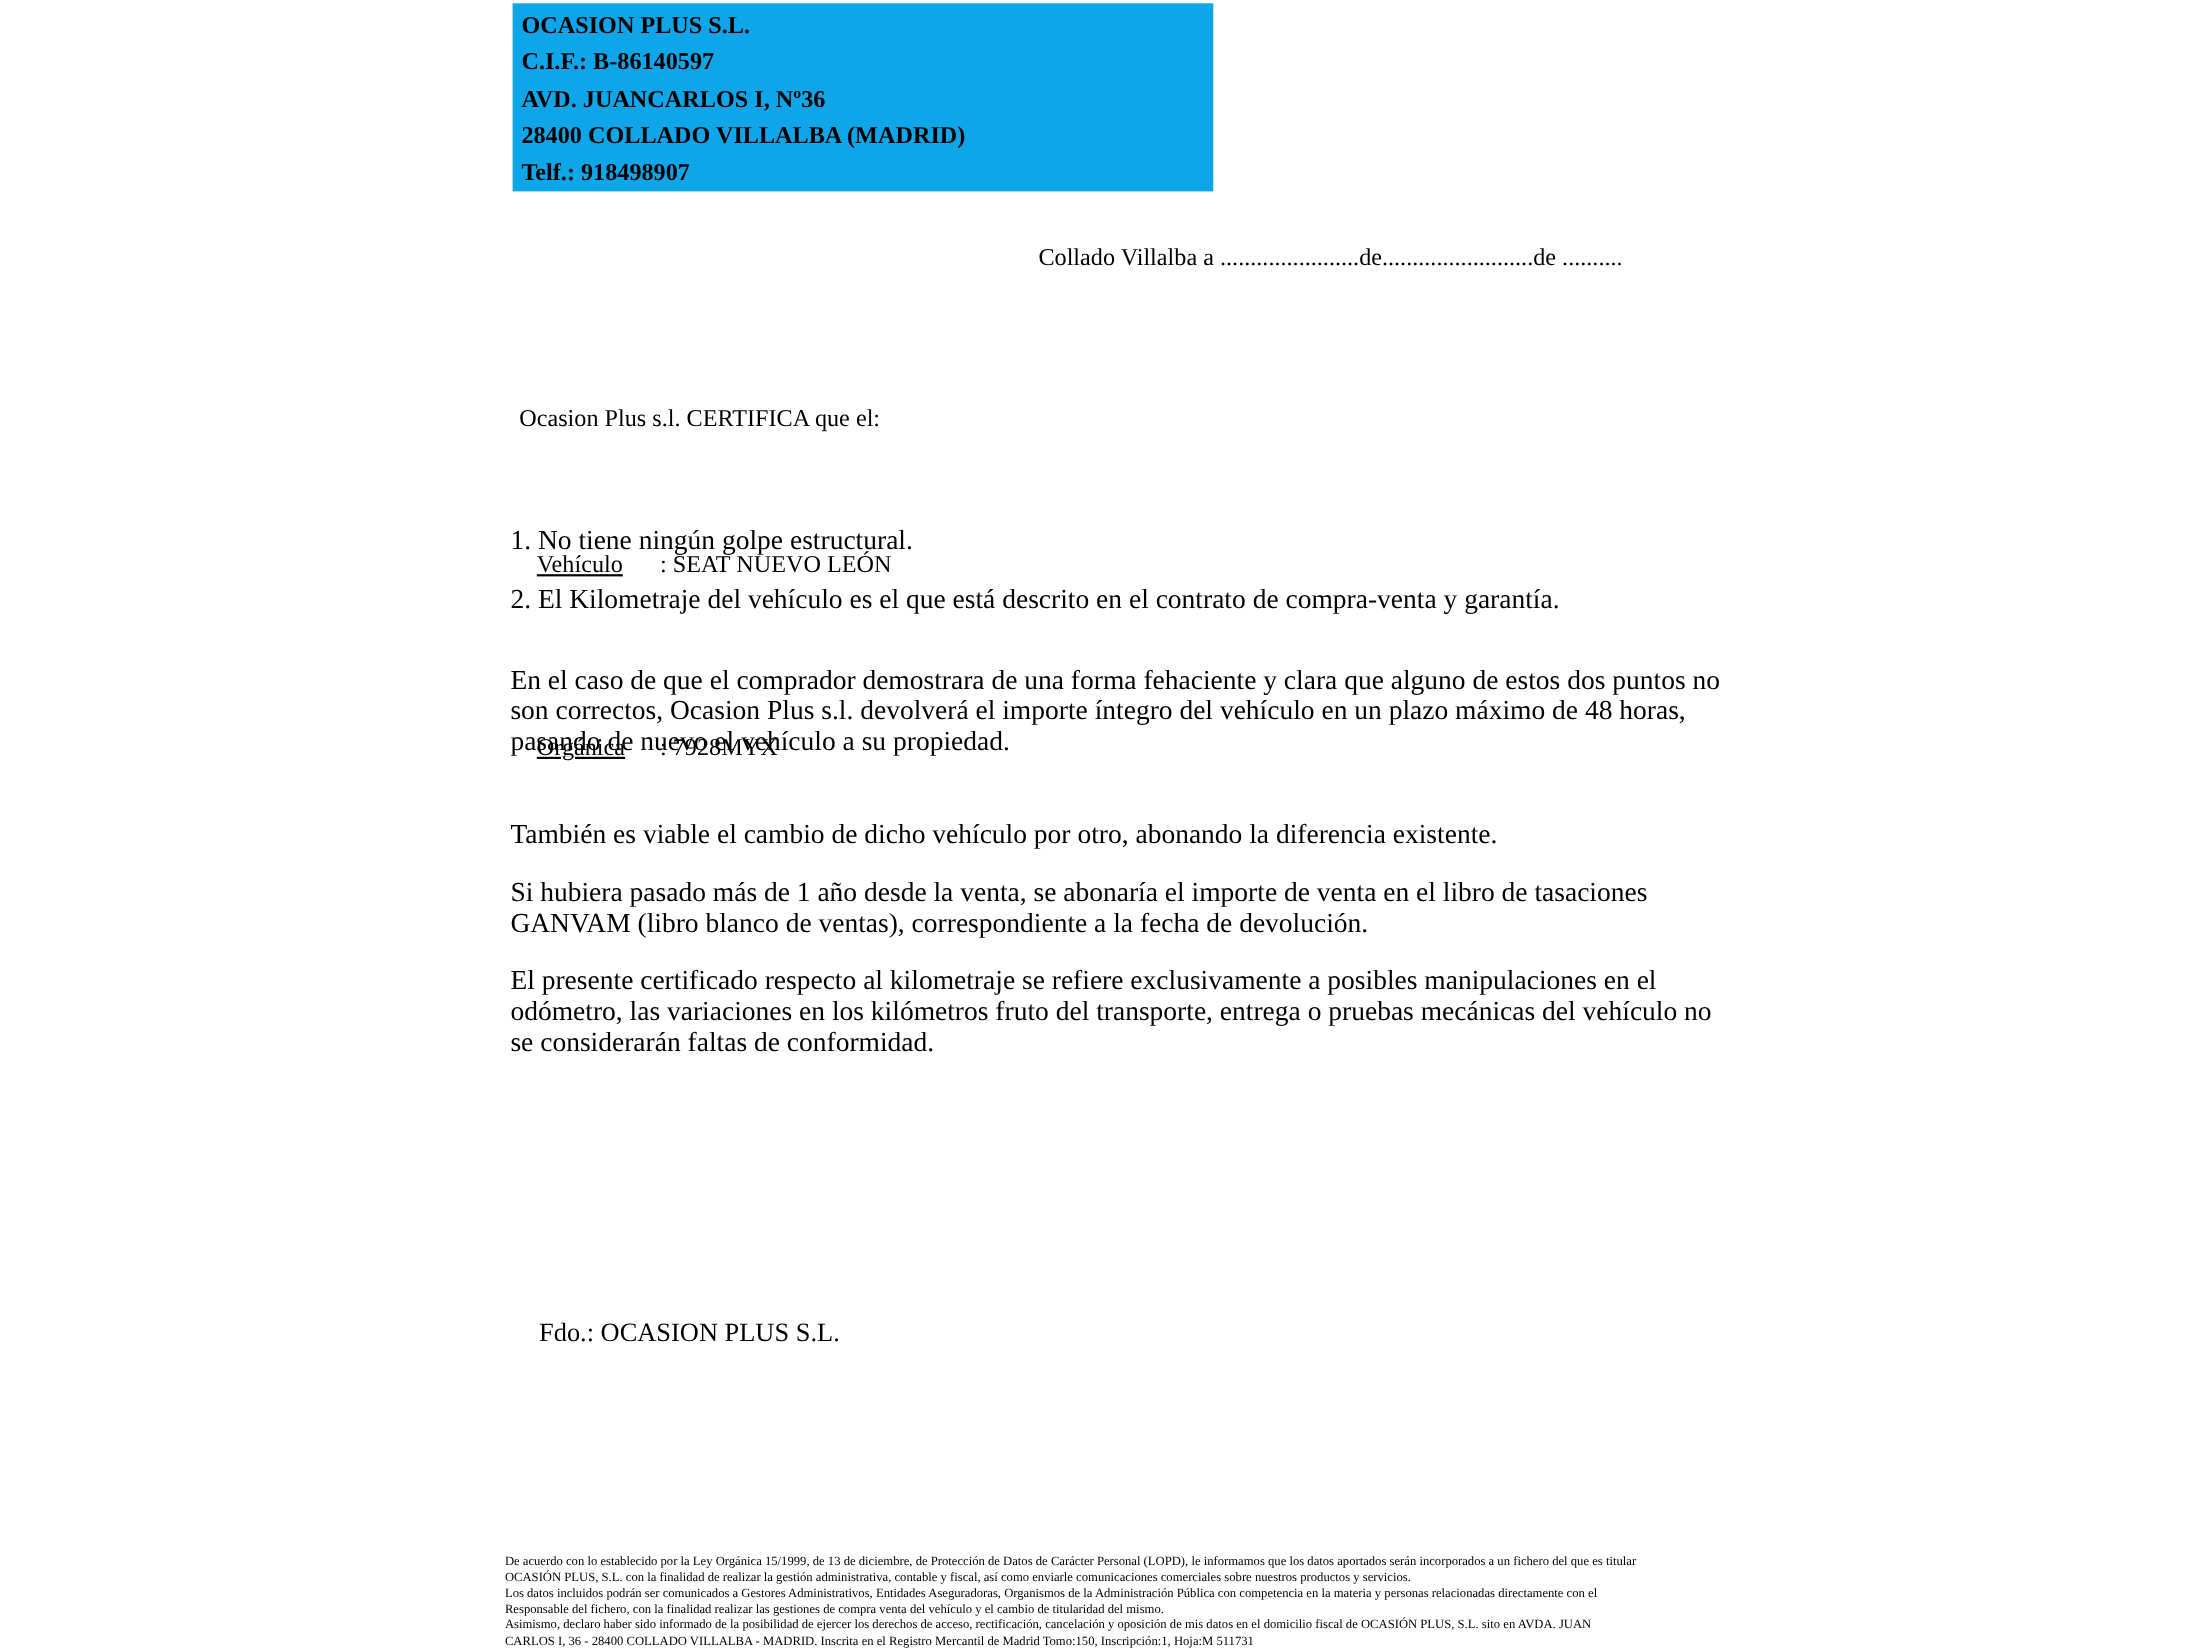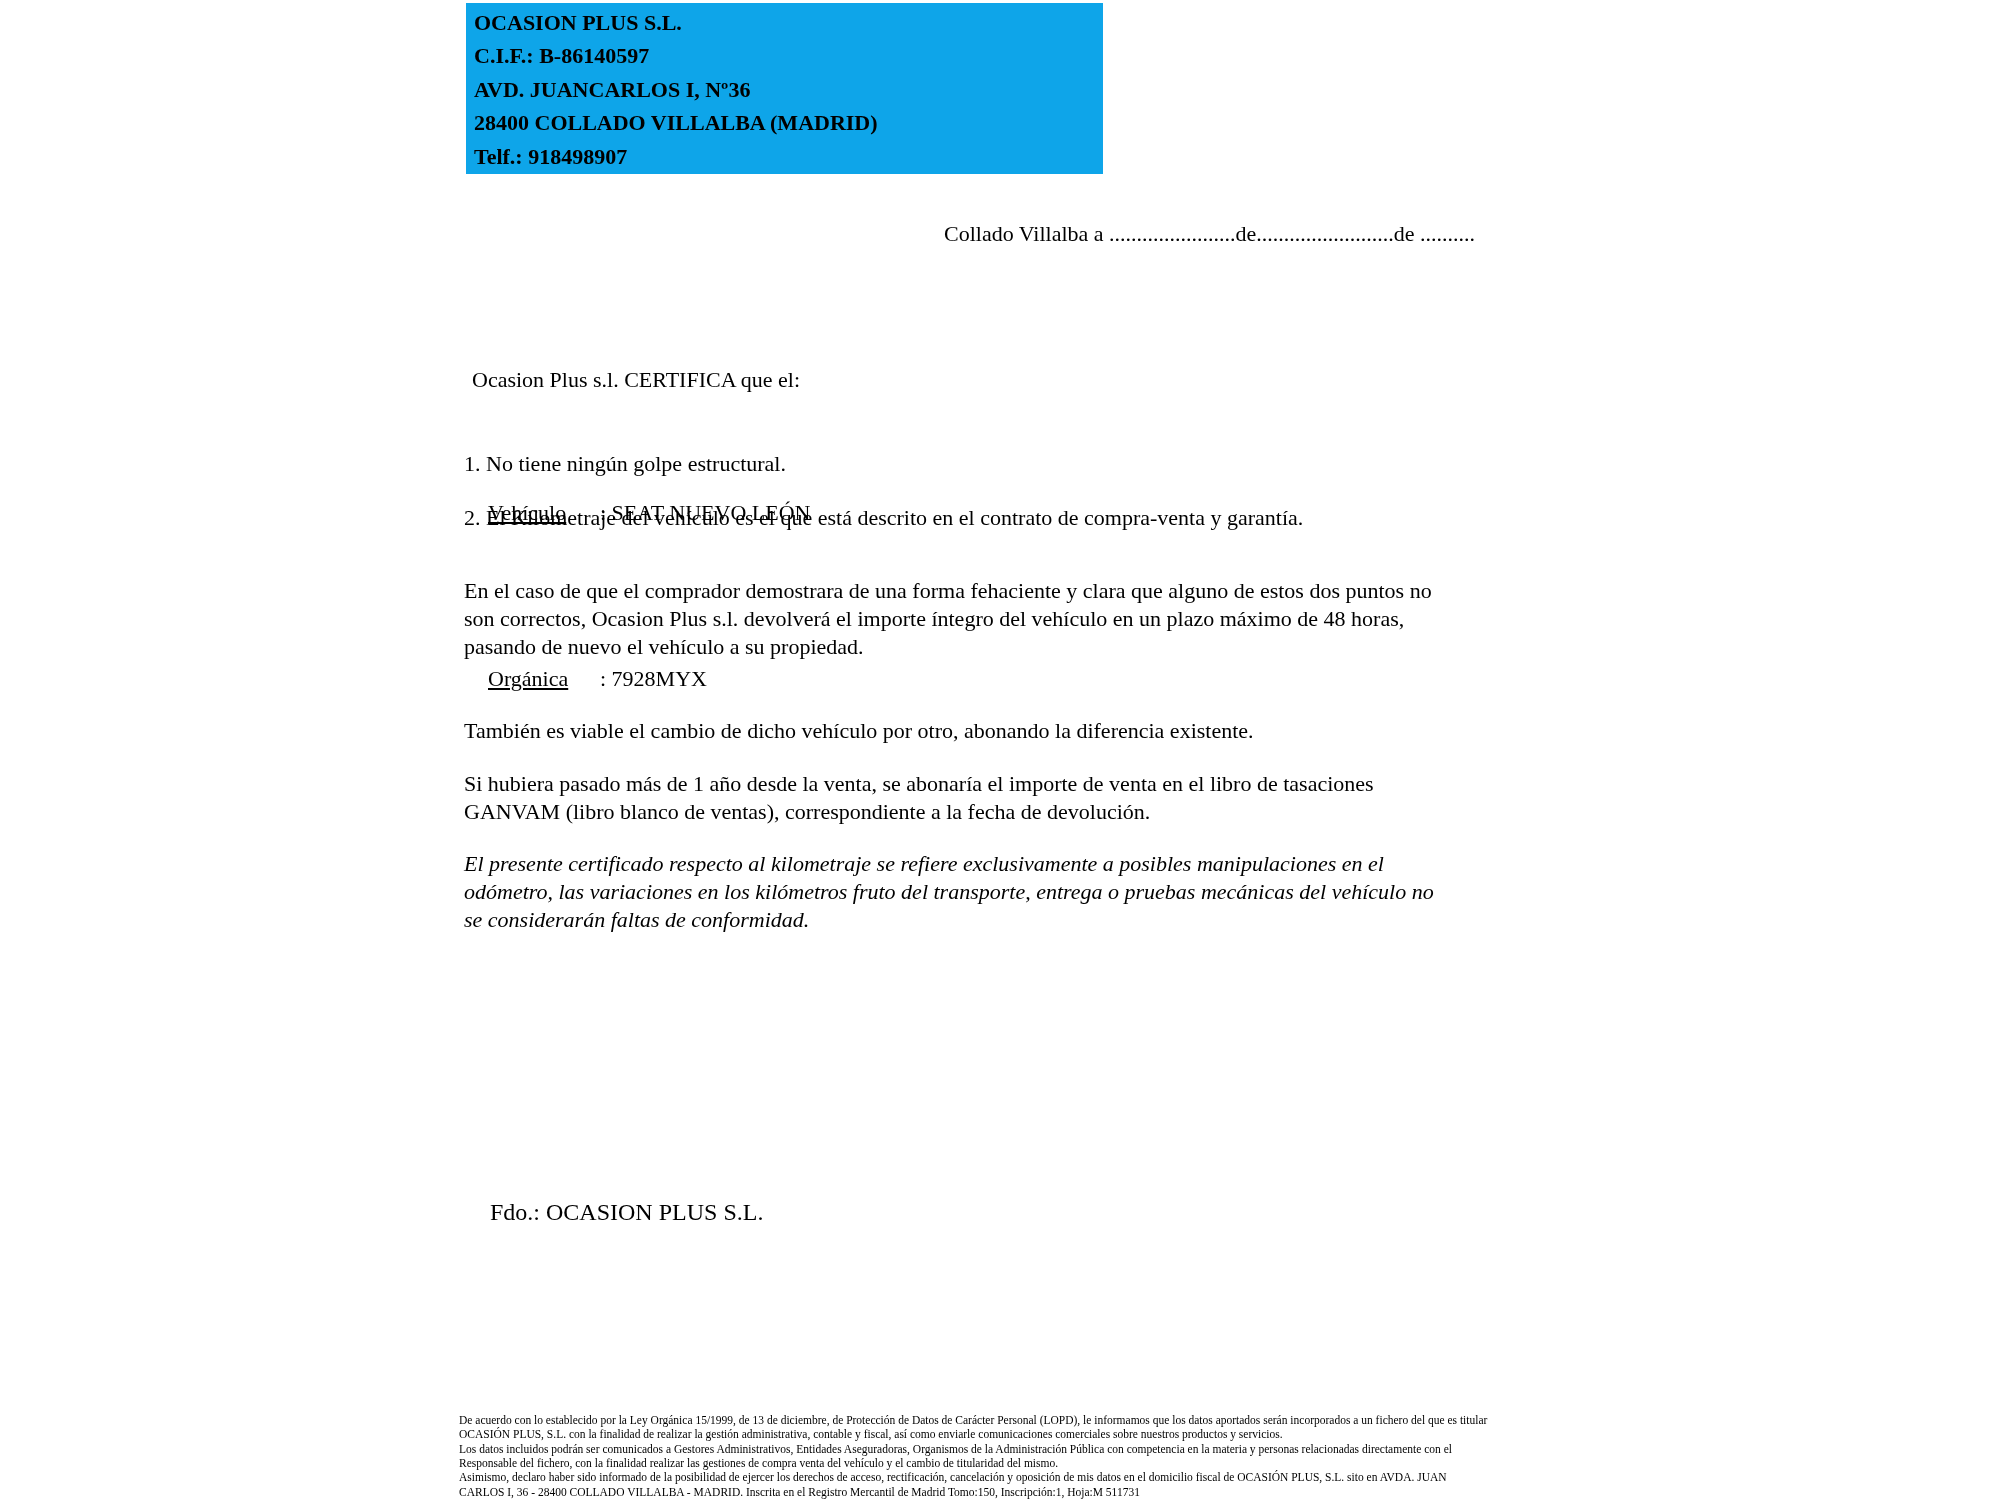--- a/index.html
+++ b/index.html
@@ -34,27 +34,27 @@
     font-size: 22px;
     line-height: 33.3px;
   }
   .cert-intro { padding-left: 6px; }
   .cert-label {
     display: inline-block;
     min-width: 112px;
     text-decoration: underline;
   }
 
-  .body-text { font-size: 22px; line-height: 28px; }
+  .body-text { font-size: 25px; line-height: 28px; margin-top: 28px; }
   .point-1   { left: 464px; top: 450px; }
   .point-2   { left: 464px; top: 504px; }
   .para-refund   { left: 464px; top: 577px; }
   .para-exchange { left: 464px; top: 717px; }
   .para-ganvam   { left: 464px; top: 770px; }
-  .para-odometer { left: 464px; top: 850px; font-style: italic; }
+  .para-odometer { left: 464px; top: 850px; }
   .signature { left: 464px; top: 1198px; font-size: 24px; line-height: 28px; margin-left: 26px; }
 
   .legal-footer {
     left: 459px; top: 1413px;
     font-size: 11.5px;
     line-height: 14.35px;
   }
 </style>
 </head>
 <body>

